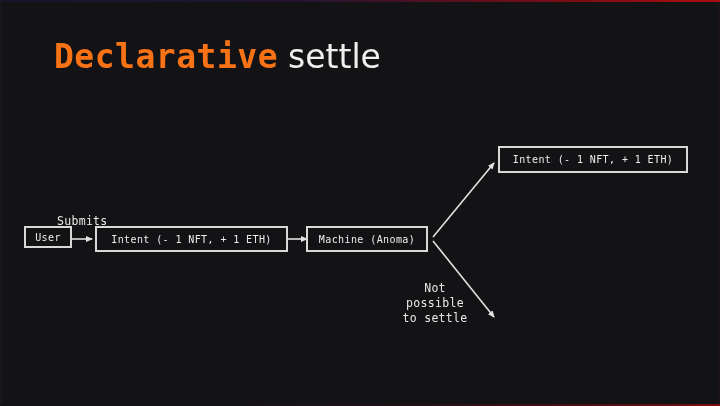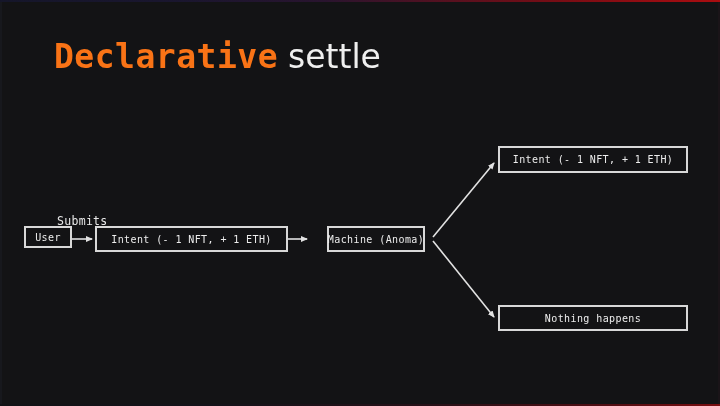--- a/index.html
+++ b/index.html
@@ -78,21 +78,21 @@
     font-size: 10px;
     letter-spacing: 0.4px;
     display: flex;
     align-items: center;
     justify-content: center;
     white-space: nowrap;
   }
 
   #node-user      { left: 24px;  top: 226px; width: 48px;  height: 22px; }
   #node-intent-in { left: 95px;  top: 226px; width: 193px; height: 26px; }
-  #node-machine   { left: 327px; top: 226px; width: 98px; height: 26px; }
+  #node-machine   { left: 306px; top: 226px; width: 122px; height: 26px; }
   #node-intent-out{ left: 498px; top: 146px; width: 190px; height: 27px; }
   #node-nothing   { left: 498px; top: 305px; width: 190px; height: 26px; }
 
   .edge-label {
     position: absolute;
     color: #e8e8e8;
     font-family: "DejaVu Sans Mono", "Liberation Mono", monospace;
     font-size: 11.5px;
     line-height: 15px;
     letter-spacing: 0.3px;
@@ -144,19 +144,19 @@
   </div>
 
   <div class="node" id="node-machine">
     <span>Machine (Anoma)</span>
   </div>
 
   <div class="node" id="node-intent-out">
     <span>Intent (- 1 NFT, + 1 ETH)</span>
   </div>
 
-  <div class="node" id="node-nothing">
-    <span>Nothing happens</span>
-  </div>
 
   <div class="edge-label" id="label-submits">Submits</div>
+  <div class="edge-label" id="label-not-possible">Not
+possible
+to settle</div>
 
 </div>
 
 </body></html>

